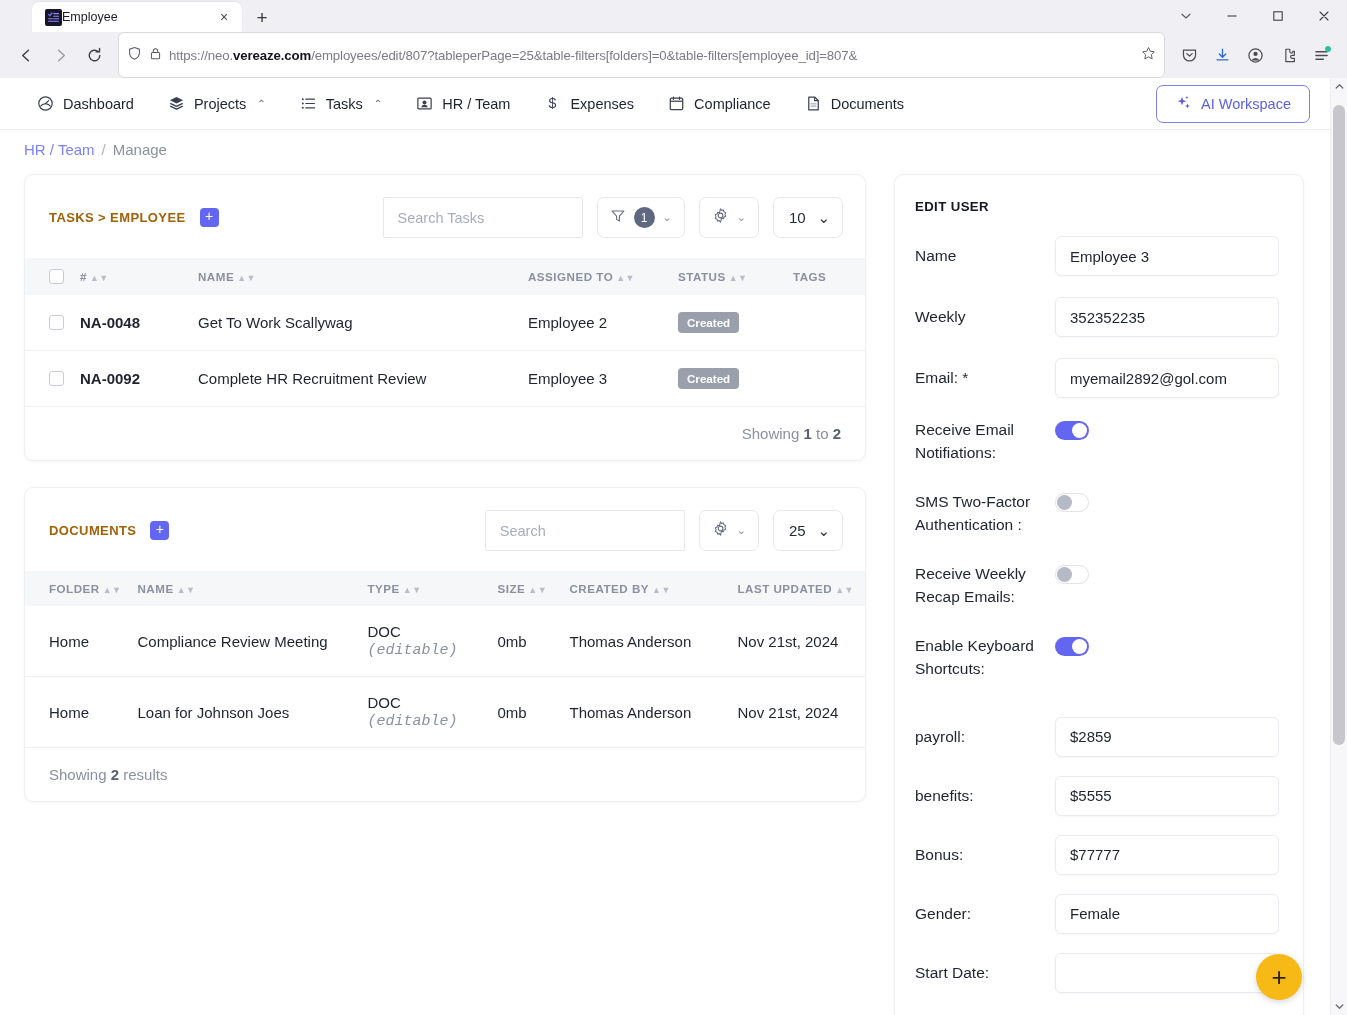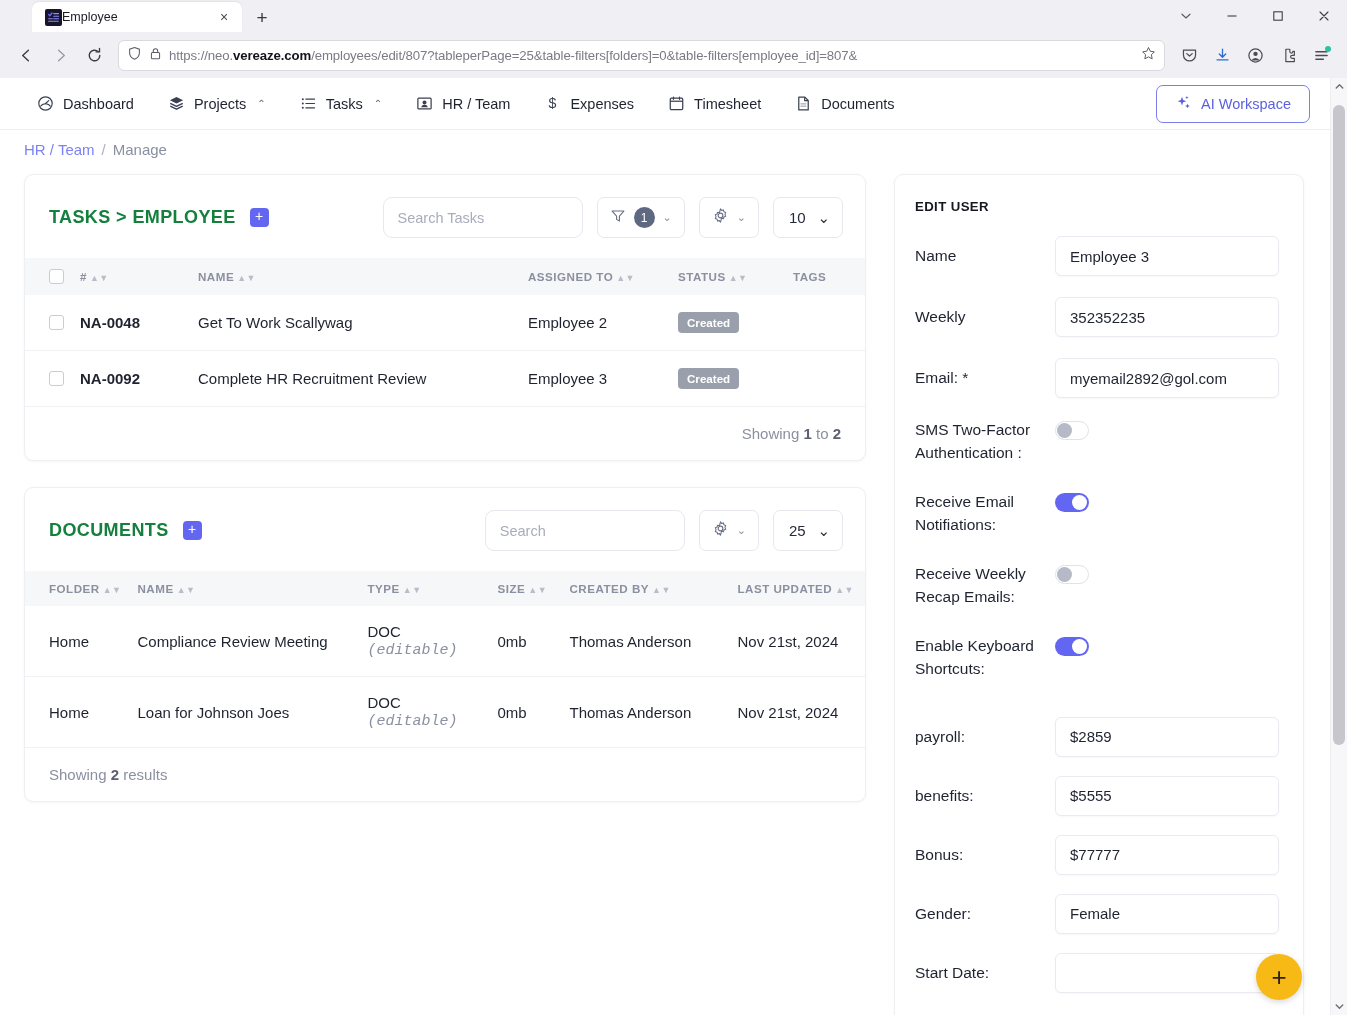--- a/index.html
+++ b/index.html
@@ -59,21 +59,21 @@
     height: 46px; display: flex; align-items: center;
     padding: 0 10px; gap: 2px; background: #f0f0f4;
   }
   .nav-icon-btn {
     width: 32px; height: 32px; border-radius: 5px;
     display: flex; align-items: center; justify-content: center;
     color: #3d3d42; flex: 0 0 auto;
   }
   .nav-icon-btn.dim { color: #8f8f99; }
   .urlbar {
-    flex: 1 1 auto; height: 31px; margin: 0 6px;
+    flex: 1 1 auto; height: 46px; margin: 0 6px;
     background: #ffffff; border: 1px solid #d9d9de;
     border-radius: 6px; display: flex; align-items: center;
     padding: 0 8px; gap: 7px; min-width: 0;
   }
   .urlbar .url-text {
     flex: 1 1 auto; font-size: 13.2px; color: #7b7b85;
     white-space: nowrap; overflow: hidden; min-width: 0;
     letter-spacing: -.1px;
   }
   .urlbar .url-text b { color: #15141a; font-weight: 700; }
@@ -135,34 +135,34 @@
     background: #ffffff; border: 1px solid #edeff3;
     border-radius: 9px; box-shadow: 0 1px 3px rgba(22,28,45,.045);
     overflow: hidden;
   }
 
   .card-head {
     display: flex; align-items: center; padding: 22px 22px 20px 24px;
     gap: 14px;
   }
   .card-title {
-    font-size: 18px; font-weight: 700; letter-spacing: .4px;
-    color: #15803d; text-transform: uppercase; white-space: nowrap;
+    font-size: 13px; font-weight: 700; letter-spacing: .4px;
+    color: #a16207; text-transform: uppercase; white-space: nowrap;
   }
   .add-chip {
     width: 19px; height: 19px; border-radius: 4px; background: #6366f1;
     color: #ffffff; font-size: 14px; line-height: 17px; text-align: center;
     flex: 0 0 auto;
   }
   .head-tools {
     margin-left: auto; display: flex; align-items: center; gap: 14px;
   }
   .search-box {
     width: 200px; height: 41px; border: 1px solid #e6e8ee;
-    border-radius: 9px; display: flex; align-items: center;
+    border-radius: 2px; display: flex; align-items: center;
     padding: 0 14px; font-size: 14.5px; color: #a8adbb;
     background: #ffffff;
   }
   .tool-btn {
     height: 41px; border: 1px solid #e6e8ee; border-radius: 7px;
     display: flex; align-items: center; gap: 8px; padding: 0 12px;
     background: #ffffff; color: #6b7185;
   }
   .badge-num {
     min-width: 21px; height: 21px; border-radius: 11px;
@@ -443,21 +443,21 @@
         </div>
 
         <div class="appnav-item">
           <span class="appnav-ico">
             <svg width="17" height="17" viewBox="0 0 18 18">
                 <rect x="2.4" y="3.4" width="13.2" height="12" rx="1.2" stroke="#3b4050" stroke-width="1.3" fill="none"></rect>
                 <path d="M2.4 6.6 h13.2" stroke="#3b4050" stroke-width="1.3"></path>
                 <path d="M5.8 2.2 v2.4 M12.2 2.2 v2.4" stroke="#3b4050" stroke-width="1.3" stroke-linecap="round"></path>
               </svg>
           </span>
-          <span>Timesheet</span>
+          <span>Compliance</span>
         </div>
 
         <div class="appnav-item">
           <span class="appnav-ico">
             <svg width="17" height="17" viewBox="0 0 18 18">
                 <path d="M4 2.2 h6.4 L14 5.8 V15.8 H4 Z" stroke="#3b4050" stroke-width="1.3" fill="none" stroke-linejoin="round"></path>
                 <path d="M10.2 2.4 V6 H13.8" stroke="#3b4050" stroke-width="1.2" fill="none"></path>
                 <path d="M6.2 9.4 h5.4 M6.2 11.8 h5.4" stroke="#8b90a0" stroke-width="1" stroke-linecap="round"></path>
               </svg>
           </span>
@@ -633,29 +633,29 @@
               <div class="flabel">Weekly</div>
               <div class="finput">352352235</div>
             </div>
 
             <div class="frow">
               <div class="flabel">Email: *</div>
               <div class="finput">myemail2892@gol.com</div>
             </div>
 
             <div class="frow toggle-row" style="margin-bottom:26px;">
+              <div class="flabel">Receive Email Notifiations:</div>
+              <div class="toggle on">
+                  <span class="knob"></span>
+                </div>
+            </div>
+
+            <div class="frow toggle-row" style="margin-bottom:26px;">
               <div class="flabel">SMS Two-Factor Authentication :</div>
               <div class="toggle off">
-                  <span class="knob"></span>
-                </div>
-            </div>
-
-            <div class="frow toggle-row" style="margin-bottom:26px;">
-              <div class="flabel">Receive Email Notifiations:</div>
-              <div class="toggle on">
                   <span class="knob"></span>
                 </div>
             </div>
 
             <div class="frow toggle-row" style="margin-bottom:26px;">
               <div class="flabel">Receive Weekly Recap Emails:</div>
               <div class="toggle off">
                   <span class="knob"></span>
                 </div>
             </div>

